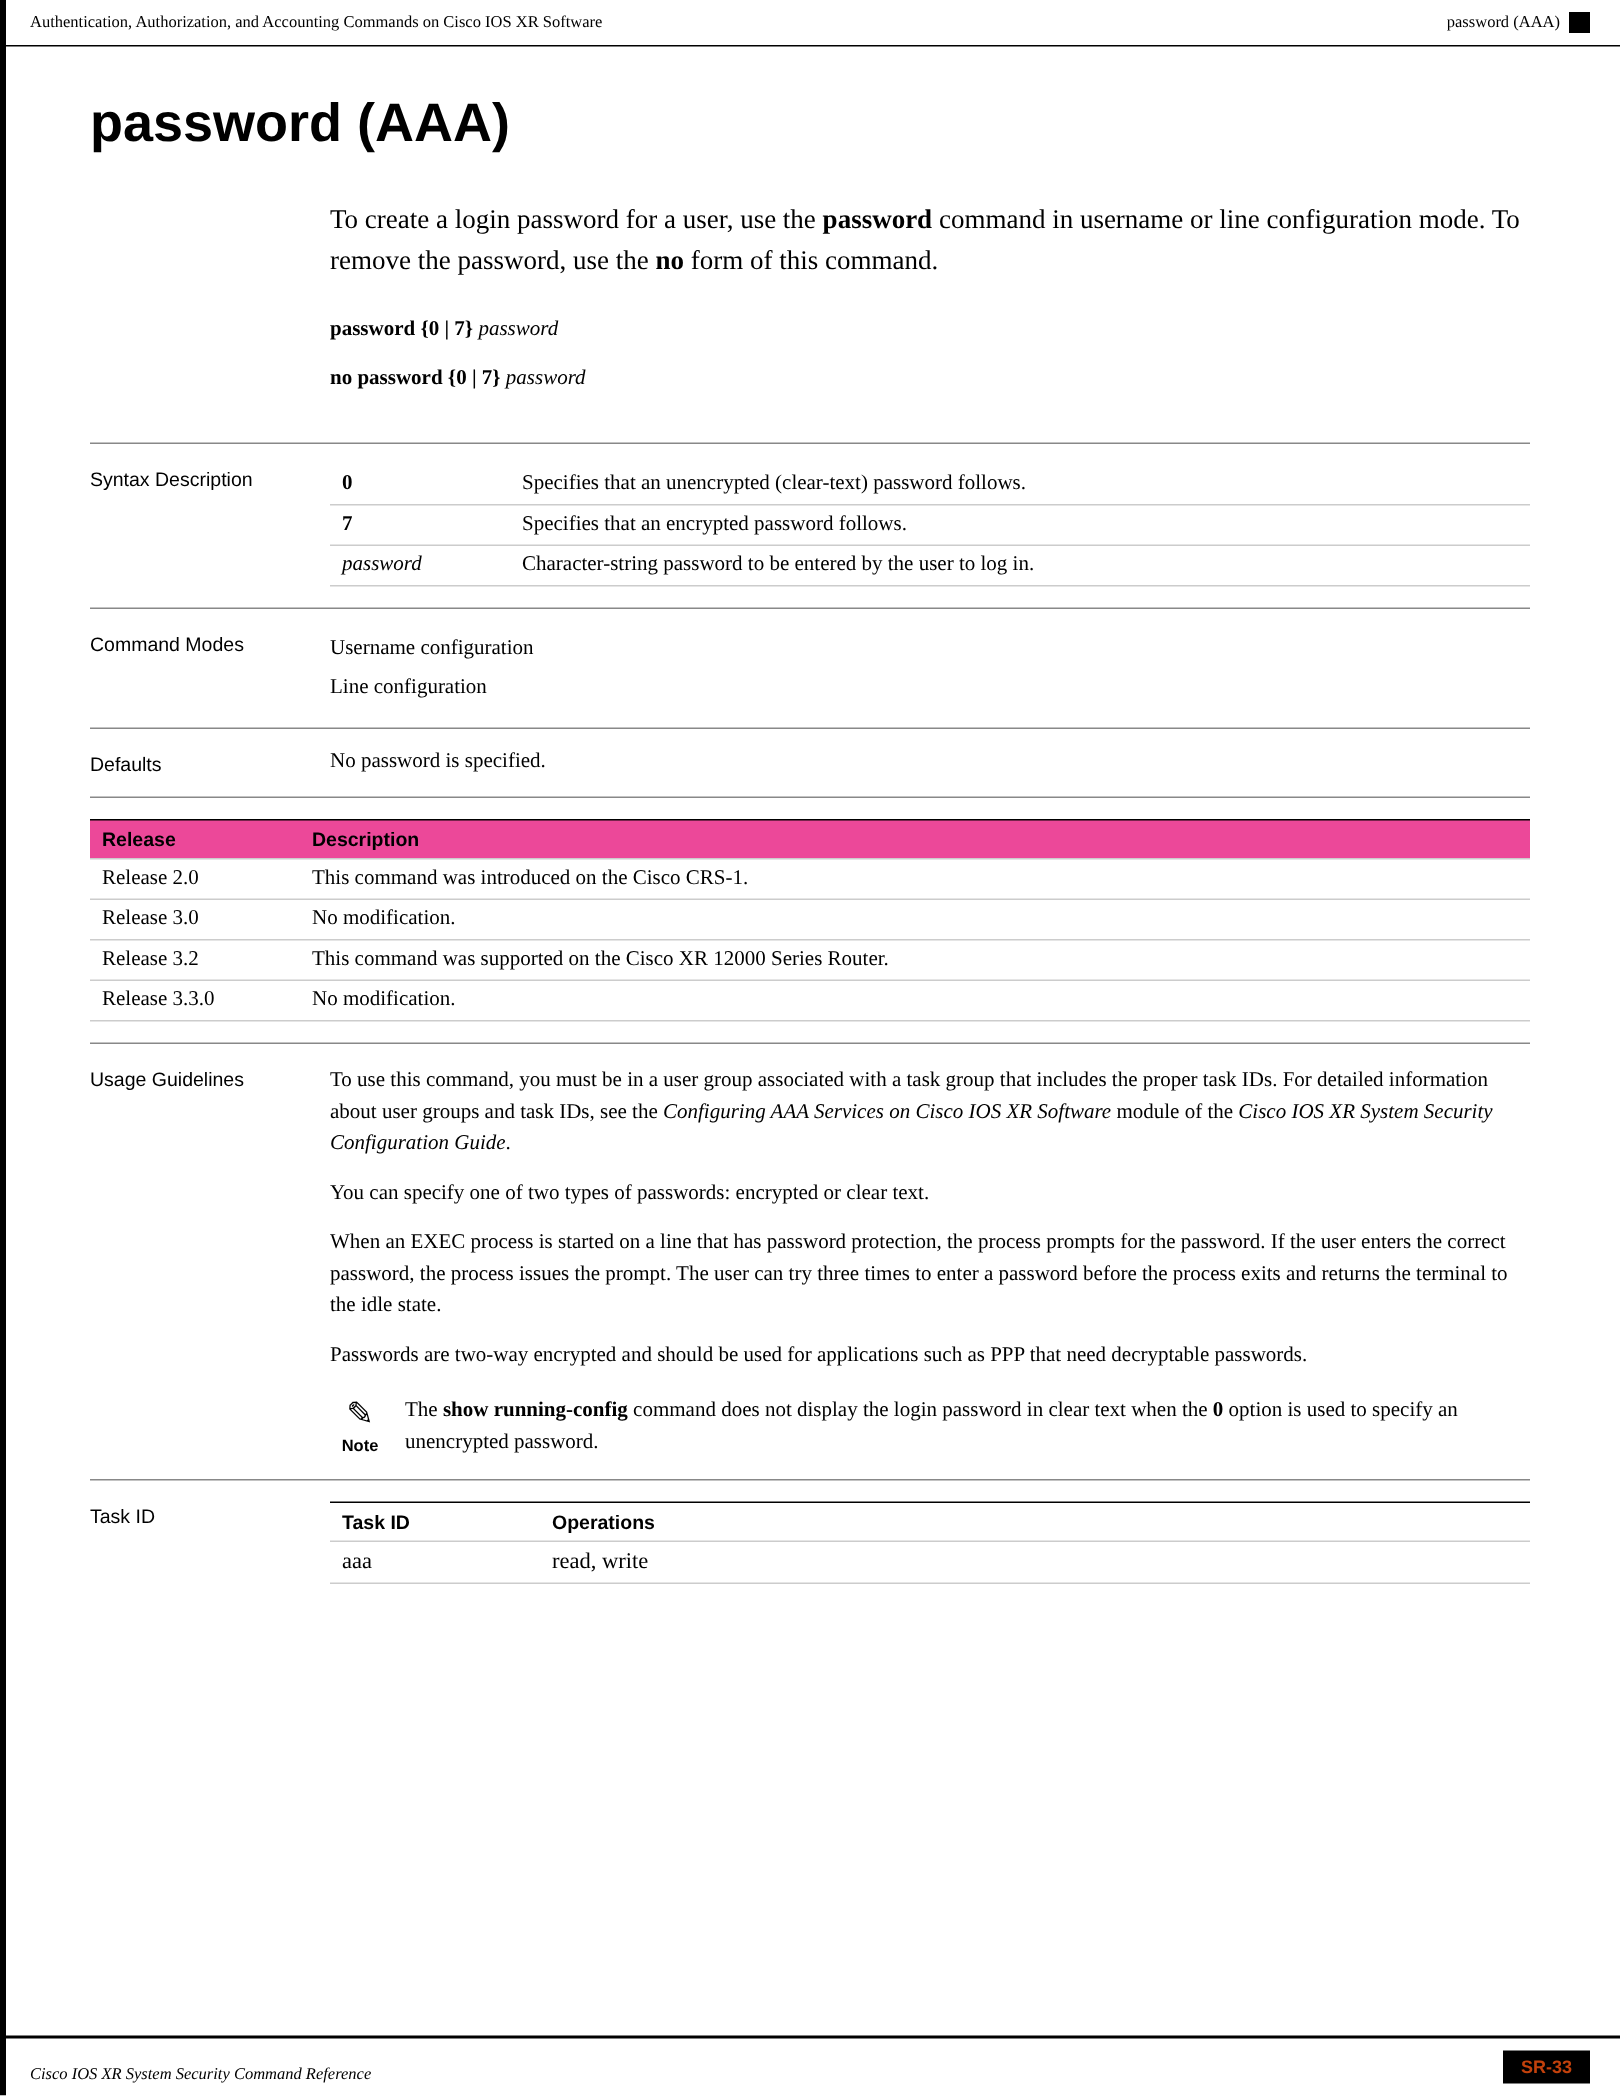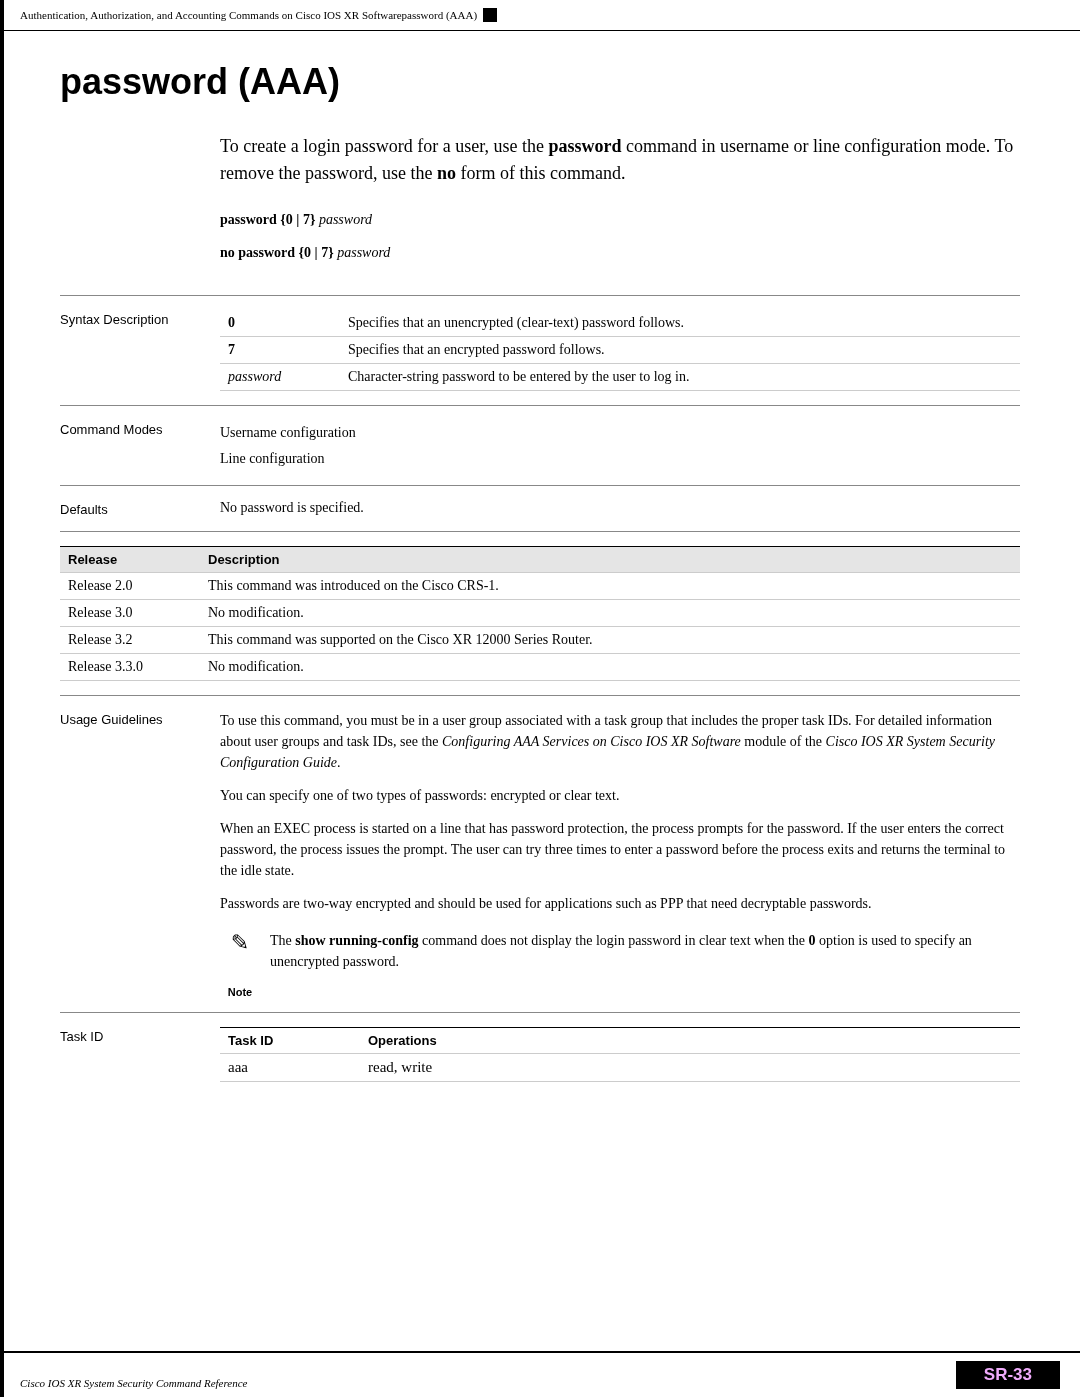--- a/index.html
+++ b/index.html
@@ -8,20 +8,21 @@
       font-size: 14px;
       background: #fff;
       color: #000;
       width: 1080px;
       min-height: 1397px;
       position: relative;
     }
 
     .top-bar {
       display: flex;
+      justify-content: space-between;
       align-items: center;
       padding: 8px 20px 8px 20px;
       border-bottom: 1px solid #000;
       font-size: 11px;
     }
 
     .top-bar-left {
       font-size: 11px;
     }
 
@@ -121,21 +122,21 @@
       border-top: 1px solid #000;
     }
 
     .history-table th {
       font-weight: bold;
       font-size: 13px;
       font-family: Arial, sans-serif;
       text-align: left;
       padding: 5px 8px;
       border-bottom: 1px solid #ccc;
-      background: #e5e5e5;
+      background: #ec4899;
     }
 
     .history-table td {
       padding: 5px 8px;
       font-size: 14px;
       vertical-align: top;
       border-bottom: 1px solid #ccc;
     }
 
     .history-table td:first-child, .history-table th:first-child {
@@ -190,21 +191,20 @@
       flex-direction: column;
       align-items: center;
       min-width: 40px;
     }
 
     .note-label {
       font-size: 11px;
       font-family: Arial, sans-serif;
       font-weight: bold;
       text-align: center;
-      margin-top: 28px;
     }
 
     .note-pencil {
       font-size: 22px;
       margin-bottom: 2px;
     }
 
     .note-text {
       font-size: 14px;
       line-height: 1.5;
@@ -228,23 +228,23 @@
       border-top: 2px solid #000;
     }
 
     .bottom-bar-left {
       font-size: 11px;
       font-style: italic;
     }
 
     .page-number-box {
       background: #000;
-      color: #f0abfc;
-      padding: 4px 28px;
-      font-size: 17px;
+      color: #c2410c;
+      padding: 4px 12px;
+      font-size: 12px;
       font-weight: bold;
       font-family: Arial, sans-serif;
     }
 
     .left-border-bar {
       position: absolute;
       left: 0;
       top: 0;
       bottom: 0;
       width: 4px;

